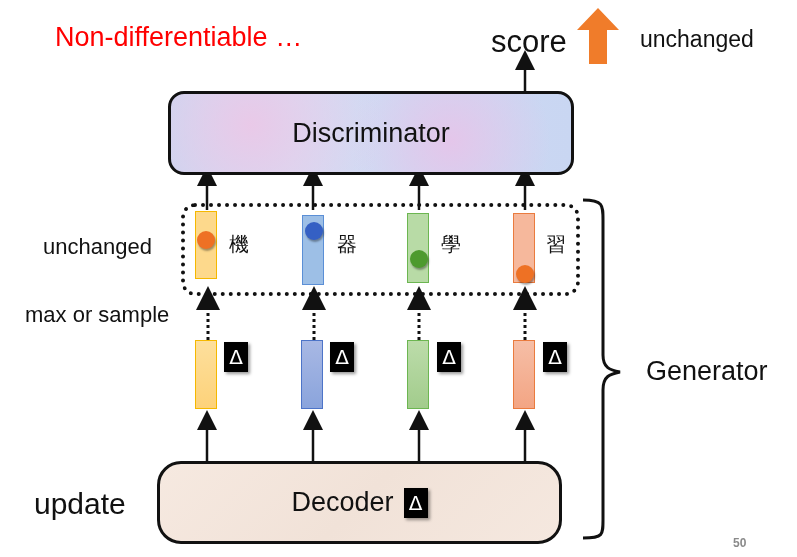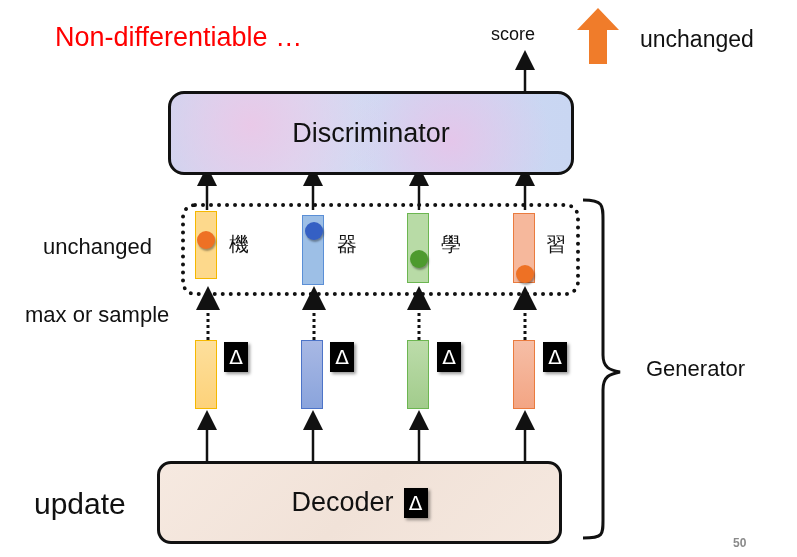--- a/index.html
+++ b/index.html
@@ -1,28 +1,28 @@
 <!DOCTYPE html>
 <html><head>
 <meta charset="utf-8">
 <style>
   html, body { margin:0; padding:0; background:#ffffff; }
   body { width:797px; height:557px; position:relative; overflow:hidden;
          font-family:"Liberation Sans","DejaVu Sans",sans-serif; color:#111; }
   .abs { position:absolute; }
   .title-red { left:55px; top:22px; font-size:27px; color:#ff0000; white-space:nowrap;text-align:right; }
-  .score { left:491px; top:24px; font-size:18px; white-space:nowrap; }
+  .score { left:491px; top:24px; font-size:31px; white-space:nowrap; }
   .unch-top { left:640px; top:26px; font-size:23px; white-space:nowrap; }
   .disc { left:168px; top:91px; width:400px; height:78px; border:3px solid #111; border-radius:16px;
           background: radial-gradient(circle at 20% 40%, #e9c9e8 0%, transparent 40%),
                       radial-gradient(circle at 70% 60%, #e4c6ea 0%, transparent 35%),
                       linear-gradient(90deg,#c8d8f2,#d5def4 30%,#cdd9f3 60%,#c9d6f2);
           display:flex; align-items:center; justify-content:center; font-size:27px; }
   .gen-box { left:181px; top:203px; width:391px; height:85px; border:4px dotted #111; border-radius:14px; }
-  .dec { left:157px; top:461px; width:399px; height:77px; border:3px solid #111; border-radius:14px;
+  .dec { left:157px; top:461px; width:399px; height:77px; border:3px solid #111; border-radius:24px;
          background: linear-gradient(135deg,#f6e9e0,#f1e2d8 50%,#f5e8df);
          display:flex; align-items:center; justify-content:center; font-size:27px;text-align:center; }
   .bar { position:absolute; width:22px; border:1.5px solid; box-sizing:border-box; }
   .dot { position:absolute; width:18px; height:18px; border-radius:50%; box-shadow:1px 2px 2px rgba(0,0,0,.35); }
   .cjk { position:absolute; font-size:20px; font-family:"DejaVu Sans",sans-serif; }
   .delta { position:absolute; width:24px; height:30px; background:#000; color:#fff; font-size:20px;
            display:flex; align-items:center; justify-content:center; box-shadow:2px 2px 3px rgba(0,0,0,.4);
            font-family:"DejaVu Sans",sans-serif; }
   .label { position:absolute; white-space:nowrap; }
   .pnum { left:733px; top:536px; font-size:12px; color:#8a8a8a;font-weight:bold; }
@@ -99,15 +99,15 @@
 <div class="delta" style="left:543px;top:342px;">Δ</div>
 
 <div class="abs dec">
   <span>Decoder</span>
   <span class="delta" style="position:relative;margin-left:10px;">Δ</span>
 </div>
 
 <div class="label" style="left:43px;top:234px;font-size:22px;">unchanged</div>
 <div class="label" style="left:25px;top:302px;font-size:22px;">max or sample</div>
 <div class="label" style="left:34px;top:487px;font-size:30px;">update</div>
-<div class="label" style="left:646px;top:356px;font-size:22px;">Generator</div>
+<div class="label" style="left:646px;top:356px;font-size:27px;">Generator</div>
 
 <div class="abs pnum">50</div>
 
 </body></html>

